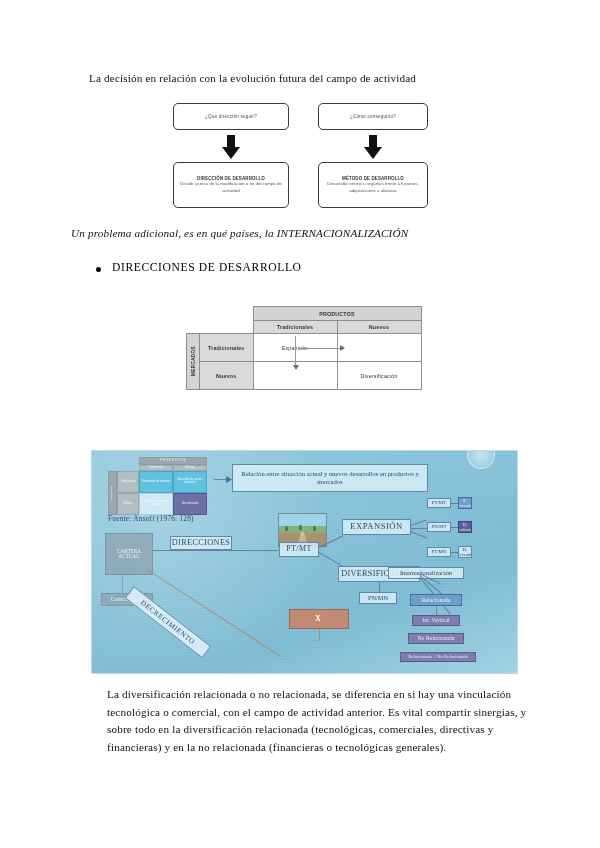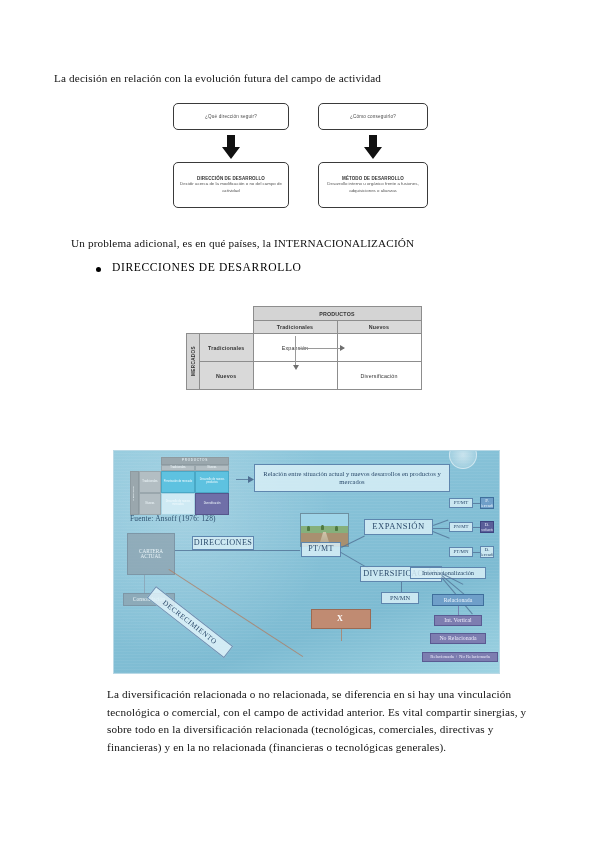--- a/index.html
+++ b/index.html
@@ -200,21 +200,21 @@
     font-family:"Liberation Serif", serif;
     display:flex; align-items:center; justify-content:center;
     letter-spacing:.6px;
   }
 </style>
 </head>
 <body>
 
 <div class="page">
 
-  <div class="para" style="left:54px; top:70px; width:460px;">La decisión en relación con la evolución futura del campo de actividad</div>
+  <div class="para" style="left:89px; top:70px; width:460px;">La decisión en relación con la evolución futura del campo de actividad</div>
 
   <div class="flow" style="left:0; top:0; width:600px; height:220px;">
 
     <div class="fbox q" style="left:173px; top:103px; width:116px; height:27px;">¿Qué dirección seguir?</div>
 
     <div class="fbox q" style="left:318px; top:103px; width:110px; height:27px;">¿Cómo conseguirlo?</div>
 
     <svg class="arrow-down" style="left:222px; top:135px;" viewBox="0 0 18 24">
       <polygon points="5,0 13,0 13,12 18,12 9,24 0,12 5,12" fill="#111"></polygon>
     </svg>
@@ -226,21 +226,21 @@
       <div class="t1">DIRECCIÓN DE DESARROLLO</div>
       <div class="t2">Decidir acerca de la modificación o no del campo de actividad</div>
     </div>
 
     <div class="fbox res" style="left:318px; top:162px; width:110px; height:46px;">
       <div class="t1">MÉTODO DE DESARROLLO</div>
       <div class="t2">Desarrollo interno u orgánico frente a fusiones, adquisiciones o alianzas</div>
     </div>
   </div>
 
-  <div class="para" style="left:71px; top:235px; width:470px;">Un problema adicional, es en qué países, la INTERNACIONALIZACIÓN</div>
+  <div class="para" style="left:71px; top:225px; width:470px;font-style:italic;">Un problema adicional, es en qué países, la INTERNACIONALIZACIÓN</div>
 
   <div class="bullet-row" style="left:96px; top:261px;">
     <span class="bullet-dot"></span>
     <span>DIRECCIONES DE DESARROLLO</span>
   </div>
 
 
   <div class="ansoff" style="left:186px; top:306px;">
     <table>
       <tbody>
@@ -273,21 +273,21 @@
             <span class="v-arrow"></span>
           </div>
         </td>
         <td>Diversificación</td>
       </tr>
     </tbody>
       </table>
   </div>
 
 
-  <div class="slide" style="left:113px; top:450px; width:385px; height:222px;">
+  <div class="slide" style="left:91px; top:450px; width:385px; height:222px;padding-left:40px;">
 
     <div class="minimat" style="left:16px; top:6px;">
       <div class="mrow">
         <div class="mc" style="width:9px;height:8px;"></div>
         <div class="mc" style="width:22px;height:8px;"></div>
         <div class="mc mhead" style="width:68px;height:8px;font-size:3.1px;letter-spacing:.7px;">PRODUCTOS</div>
       </div>
       <div class="mrow">
         <div class="mc" style="width:9px;height:6px;"></div>
         <div class="mc" style="width:22px;height:6px;"></div>

